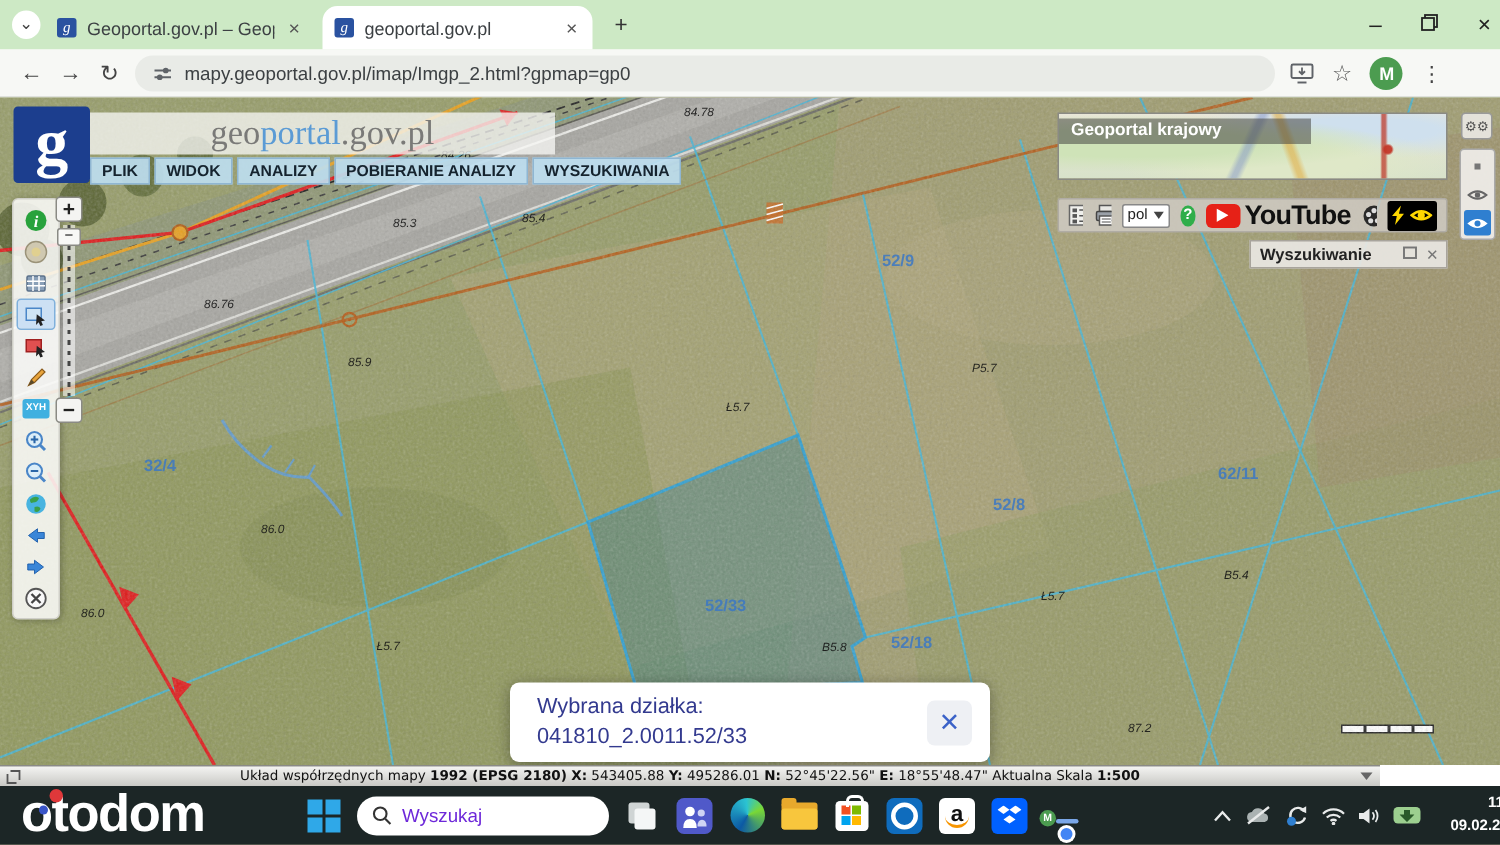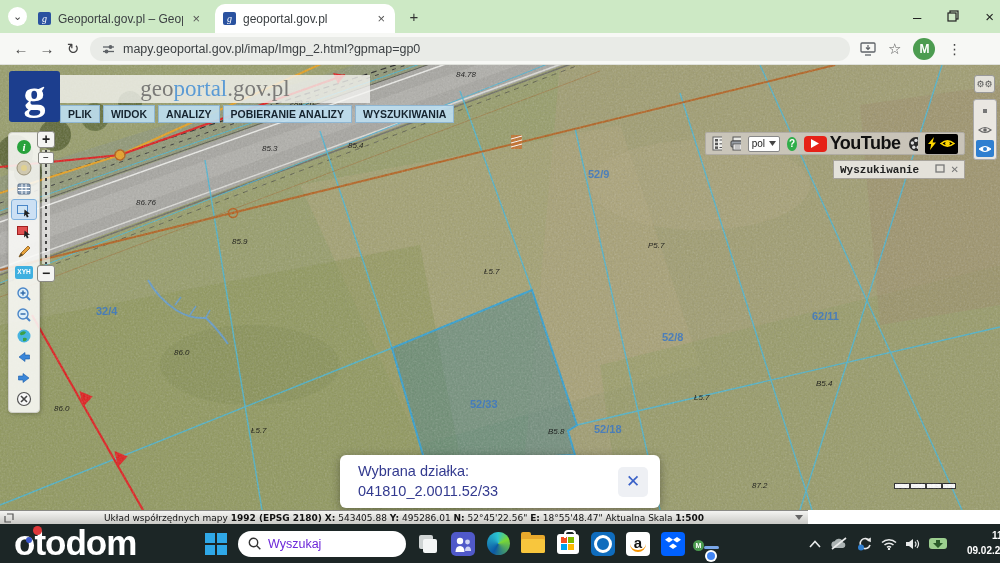--- a/index.html
+++ b/index.html
@@ -95,29 +95,29 @@
   .help-btn{width:14px;height:14px;border-radius:50%;background:#2fae4a;color:#fff;
     font-size:10px;font-weight:bold;text-align:center;line-height:14px;}
   .yt{display:flex;align-items:center;gap:3px;}
   .yt-play{width:23px;height:16px;background:#e62117;border-radius:4px;display:flex;align-items:center;justify-content:center;}
   .yt-label{font-size:18px;font-weight:bold;color:#111;letter-spacing:-.5px;}
   .wcag-btn{width:48px;height:20px;background:#000;border-radius:2px;display:flex;
     align-items:center;justify-content:center;gap:4px;}
   .search-panel{position:absolute;left:833px;top:95px;width:132px;height:19px;
     background:rgba(232,230,224,.94);border:1px solid #a8a49c;box-sizing:border-box;
     display:flex;align-items:center;}
-  .search-panel .sp-title{flex:1;font-size:11px;font-weight:bold;color:#222;padding-left:6px;font-family:Liberation Mono, monospace;}
+  .search-panel .sp-title{flex:1;font-size:11px;font-weight:bold;color:#222;padding-left:6px;}
   .sp-ico{font-size:10px;color:#777;padding:0 3px;}
   .parcel-popup{position:absolute;left:340px;top:390px;width:320px;height:53px;background:#fff;
     border-radius:6px;box-shadow:0 2px 10px rgba(0,0,0,.35);display:flex;align-items:center;box-sizing:border-box;padding:0 12px 0 18px;}
   .pp-text{flex:1;color:#333a8f;font-size:14.5px;line-height:1.35;}
   .pp-close{width:30px;height:30px;border-radius:5px;background:#eef0f4;color:#3b62c8;
     font-size:17px;text-align:center;line-height:29px;}
   
-  .statusbar{position:absolute;left:0;top:510px;width:808px;height:14px;
+  .statusbar{position:absolute;left:0;top:510px;width:920px;height:14px;
     background:linear-gradient(#f4f4f2,#c9c9c5);border-top:1px solid #8a8a86;box-sizing:border-box;
     display:flex;align-items:center;font-family:"DejaVu Sans",sans-serif;font-size:9px;color:#111;}
   .sb-left{position:absolute;left:4px;top:2px;}
   .sb-text{margin:0 auto;white-space:nowrap;}
   .sb-text .b{font-weight:bold;}
   .sb-caret{position:absolute;right:5px;top:4px;width:0;height:0;
     border-left:4px solid transparent;border-right:4px solid transparent;border-top:5px solid #666;}
   
   .taskbar{position:absolute;left:0;top:524px;width:1000px;height:39px;background:#1c2626;padding-left:23px;}
   .watermark{position:absolute;left:14px;top:-1px;color:#fff;font-size:35px;font-weight:800;
@@ -423,20 +423,23 @@
         </div>
     </div>
 
     
     <div class="zoom-plus">+</div>
     <div class="zoom-track"></div>
     <div class="zoom-handle">−</div>
     <div class="zoom-minus">−</div>
 
     
+    <div class="overview-panel">
+      <div class="ov-title">Geoportal krajowy</div>
+    </div>
     <div class="gears-btn">⚙⚙</div>
 
     
     <div class="right-strip">
       <div class="rs-btn">
           <svg width="8" height="8">
             <rect x="2" y="2" width="4" height="4" fill="#777"></rect>
           </svg>
         </div>
       <div class="rs-btn">

